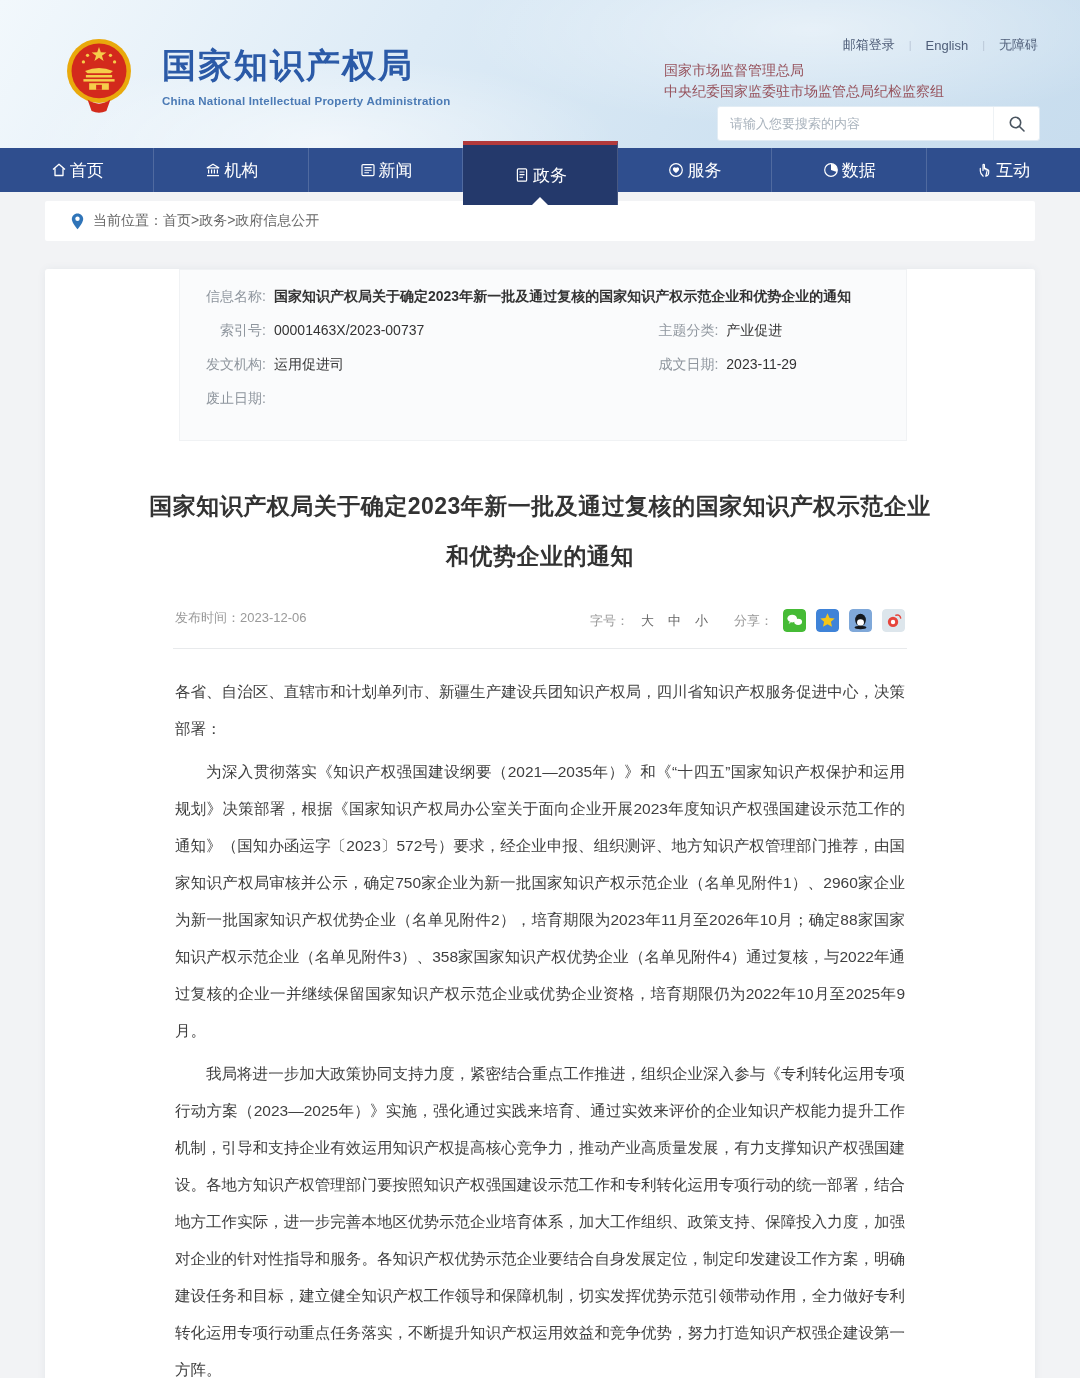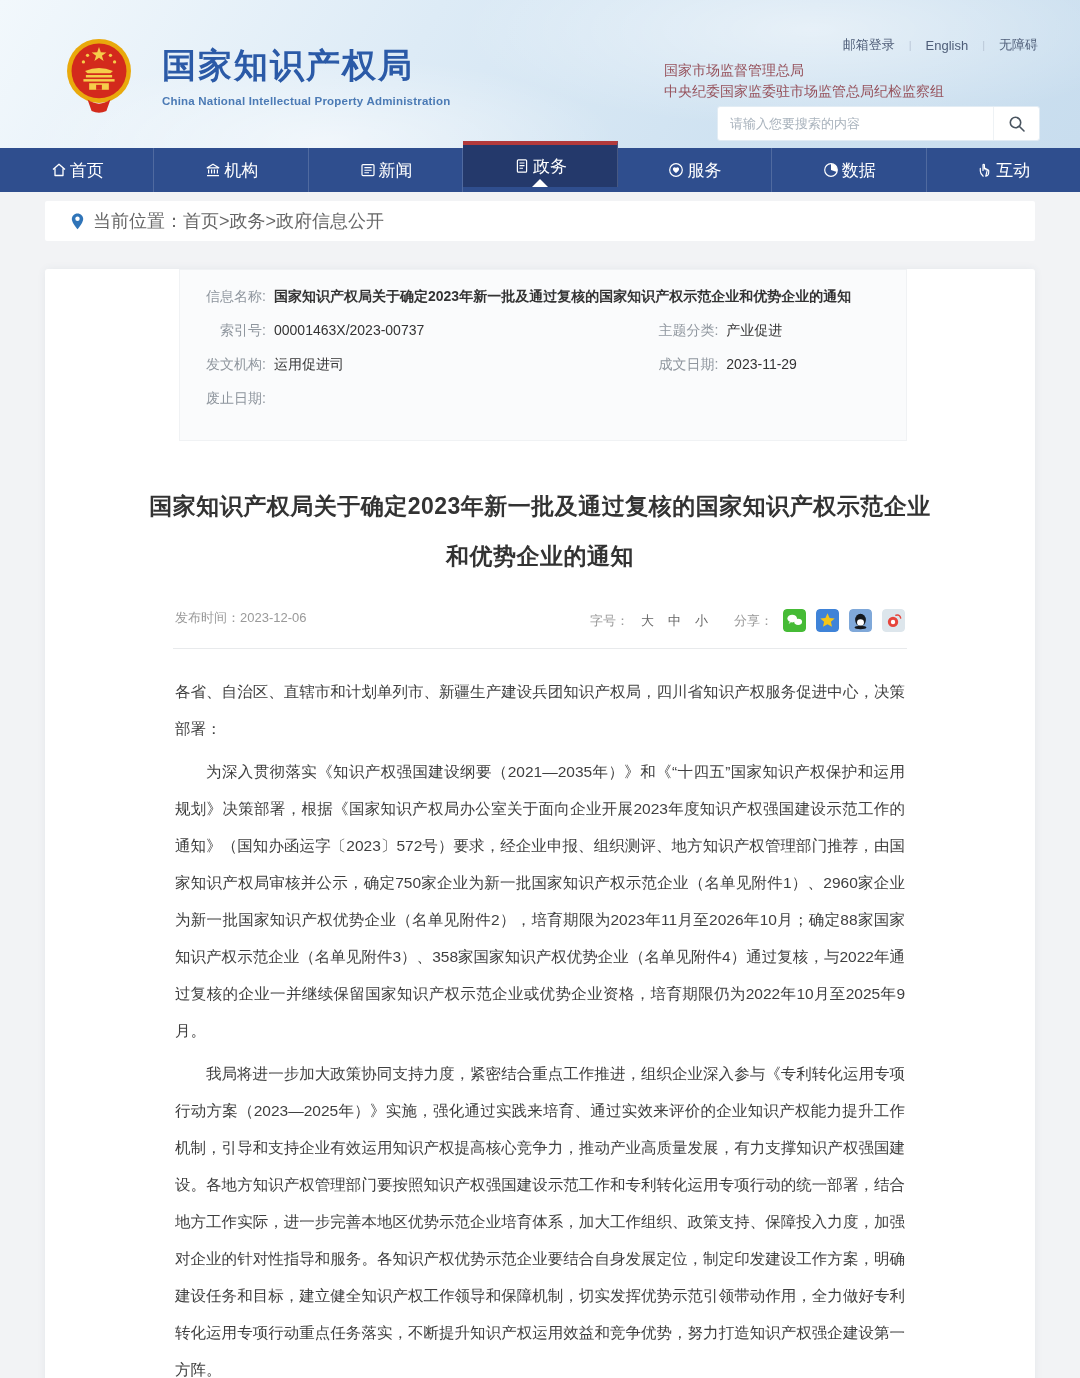--- a/index.html
+++ b/index.html
@@ -45,34 +45,34 @@
   .search-btn { width:46px; height:100%; display:flex; align-items:center; justify-content:center; border-left:1px solid #eef2f5; cursor:pointer; }
   
   .main-nav { position:relative; display:flex; height:44px; background:#2f4e8e; }
   .nav-tab {
     flex:1; display:flex; align-items:center; justify-content:center; gap:2px;
     color:#fff; font-size:17px; cursor:pointer; position:relative;
     border-right:1px solid rgba(255,255,255,.16);
   }
   .nav-tab:last-child { border-right:none; }
   .nav-tab.active {
-    background:#24396b; margin-top:-7px; height:46px;
+    background:#24396b; margin-top:-7px; height:64px;
     border-top:4px solid #b23a3c;
   }
   .nav-tab.active::after {
     content:""; position:absolute; bottom:0; left:50%; transform:translateX(-50%);
     border-left:8px solid transparent; border-right:8px solid transparent;
     border-bottom:8px solid #fff;
   }
   .nav-ic { width:18px; height:18px; flex:0 0 auto; }
   
   .crumb-wrap { padding:9px 45px 0; }
   .crumb-bar {
     background:#fff; height:40px; display:flex; align-items:center;
-    padding:0 26px; font-size:18px; color:#666; border-radius:2px;
+    padding:0 26px; font-size:14px; color:#666; border-radius:2px;
   }
   .crumb-bar .pin { width:13px; height:17px; margin-right:9px; }
   
   .card {
     margin:10px 45px 0; background:#fff; border-radius:3px;
     box-shadow:0 0 8px rgba(60,80,110,.07);
     min-height:1130px; padding-bottom:60px;
   }
   .info-box {
     margin:28px 128px 0 134px; background:#fafbfc;

